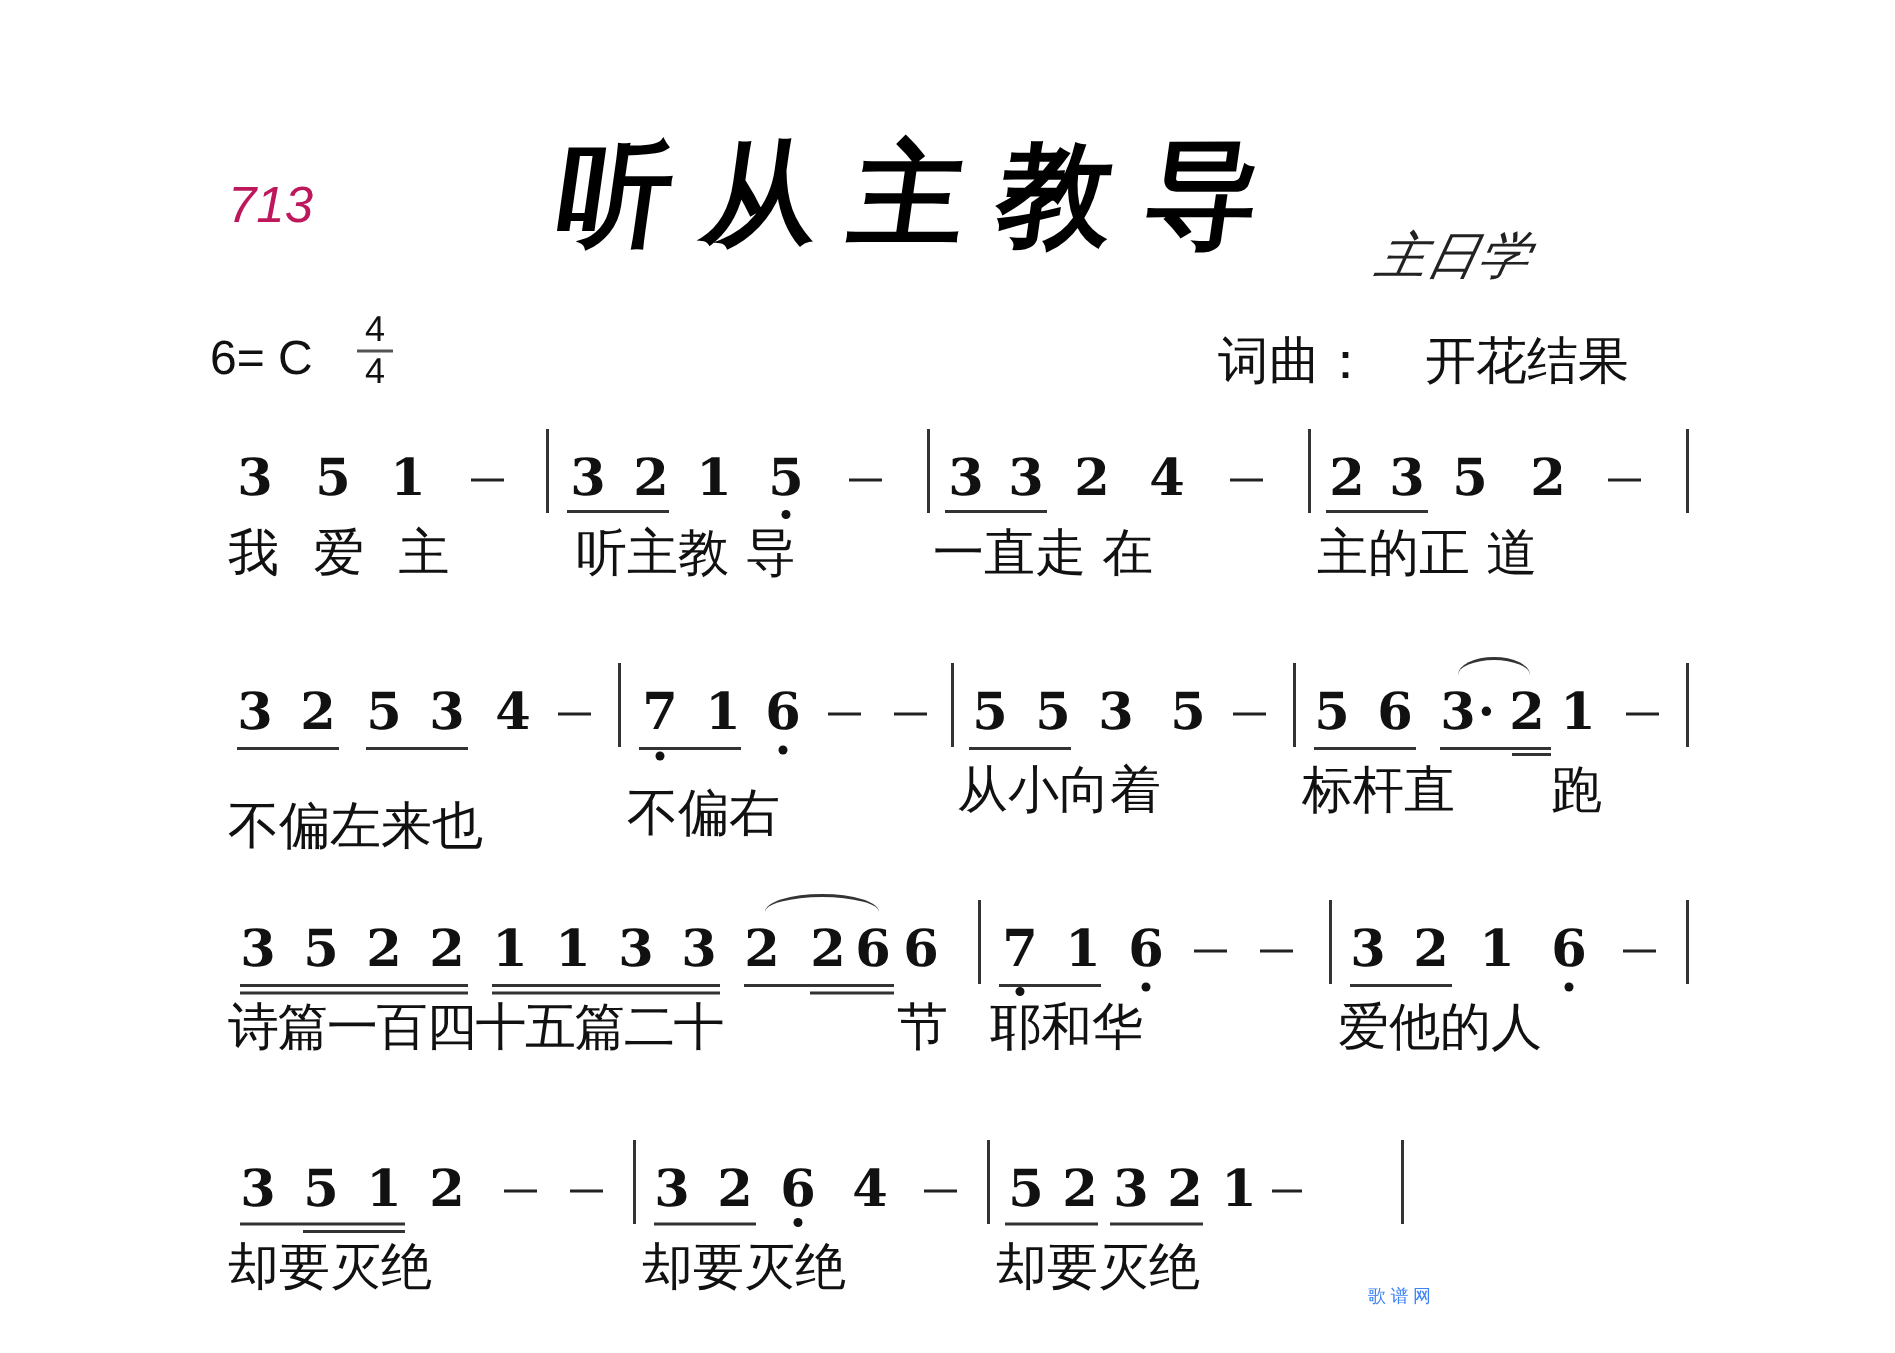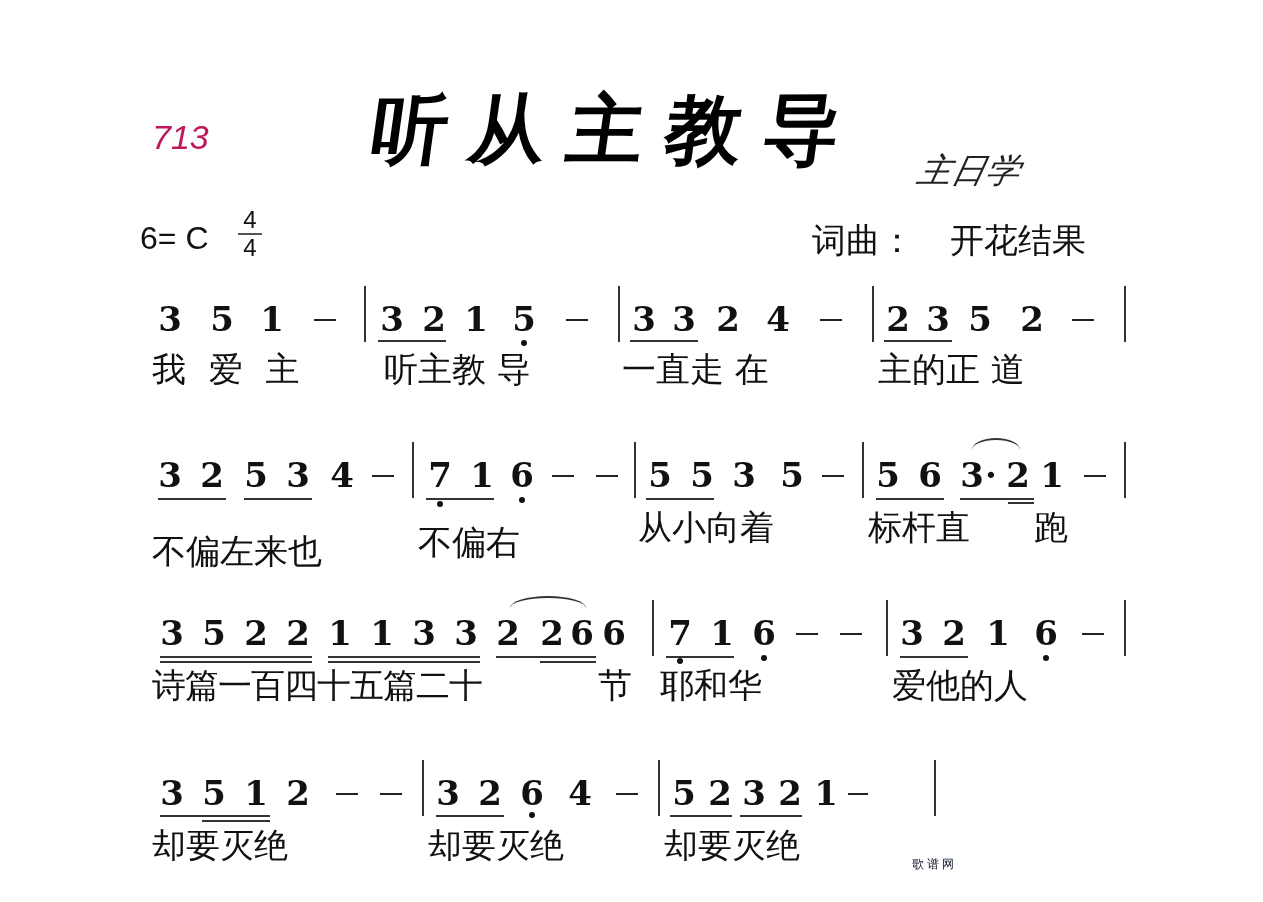--- a/index.html
+++ b/index.html
@@ -16,21 +16,21 @@
 
   .row { position: absolute; left: 0; width: 1263px; }
   .note { position: absolute; font-family: "DejaVu Serif", serif; font-weight: bold; font-size: 34px; line-height: 34px; width: 28px; text-align: center; color: #111; }
   .dash { position: absolute; width: 22px; height: 2px; background: #222; }
   .barline { position: absolute; width: 2px; background: #333; }
   .uline { position: absolute; height: 2px; background: #333; }
   .dot { position: absolute; width: 6px; height: 6px; border-radius: 50%; background: #111; }
   .lyric { position: absolute; font-size: 34px; line-height: 38px; color: #111; letter-spacing: 0px; }
   .slur { position: absolute; border-top: 2px solid #333; border-radius: 50% 50% 0 0 / 100% 100% 0 0; height: 10px; }
   .watermark { left: 912px; top: 856px; font-size: 12px; color: #bbb; letter-spacing: 3px; }
-  .watermark .red { color: #0f172a; }
+  .watermark .red { color: #3b82f6; }
 </style>
 </head>
 <body>
 
 <div class="abs hymn-no">713</div>
 <div class="abs title">听从主教导</div>
 <div class="abs subtitle">主日学</div>
 <div class="abs key">6= C</div>
 <div class="timesig">
   <div>4</div>

